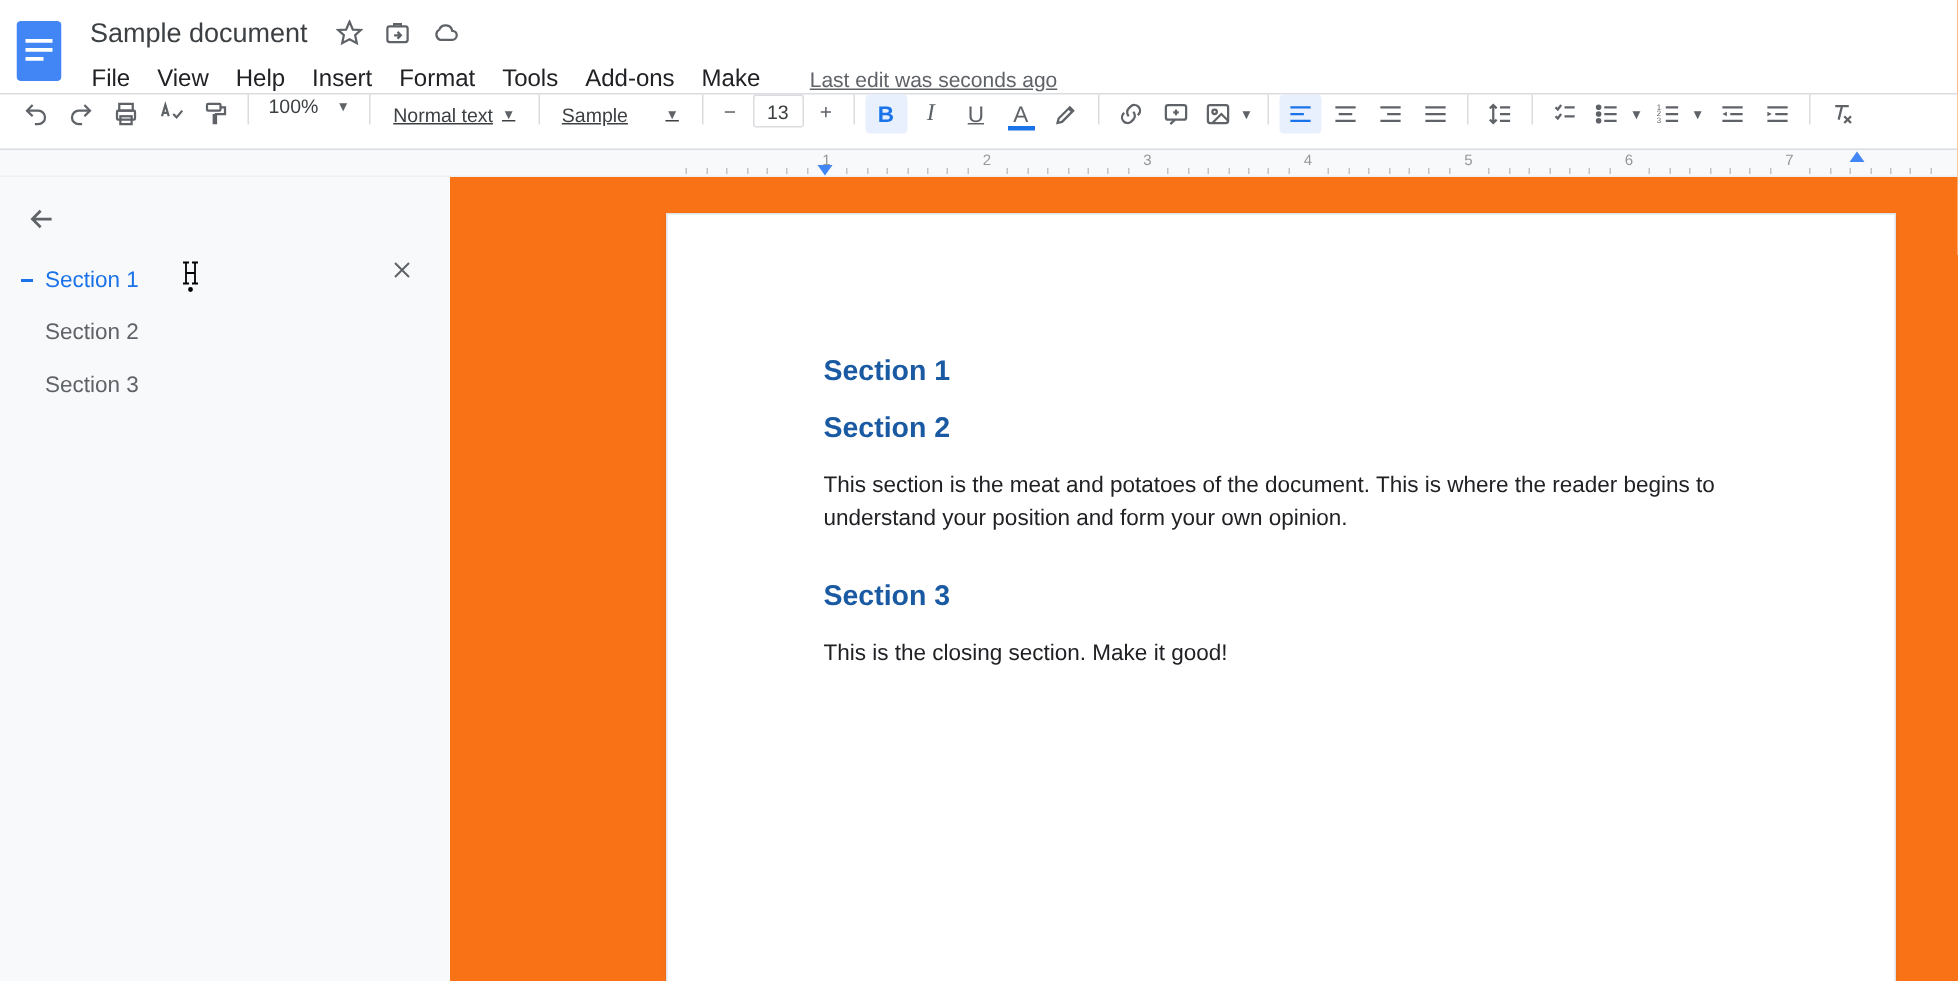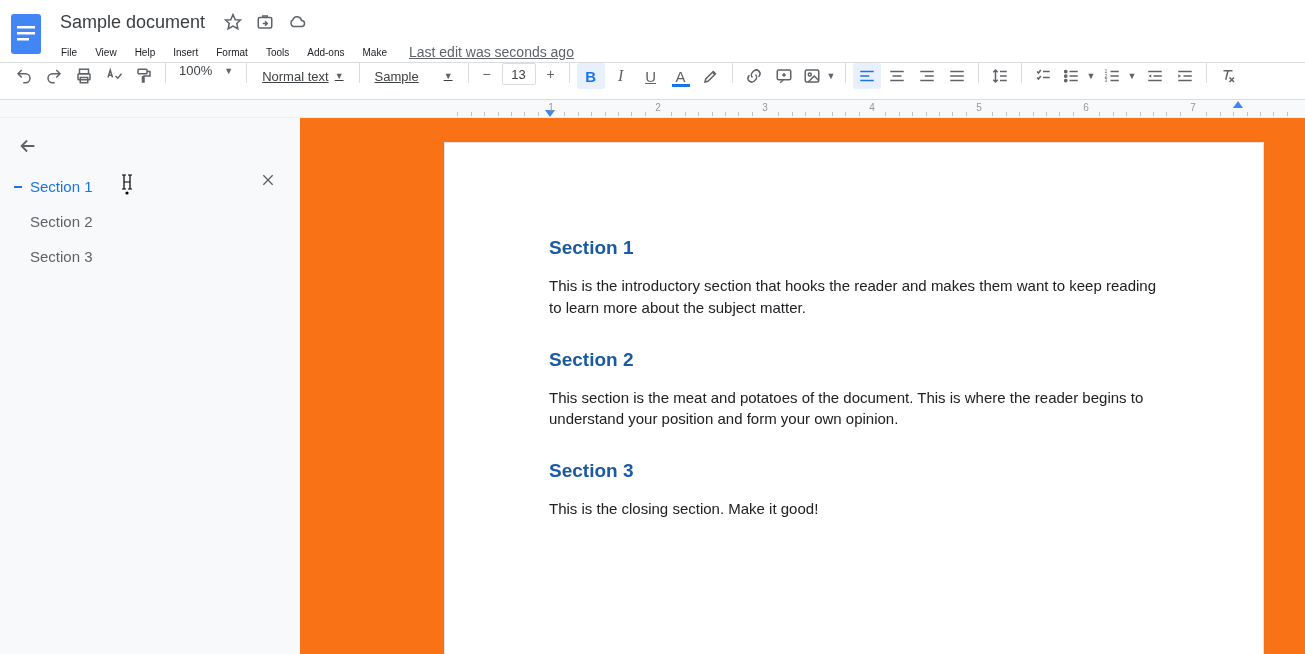--- a/index.html
+++ b/index.html
@@ -26,22 +26,22 @@
     margin-right: 10px;
     margin-top: 2px;
   }
   .titleblock { display: flex; flex-direction: column; }
   .title-row { display: flex; align-items: center; gap: 12px; height: 28px; }
   .doc-title {
     font-size: 18px; color: #3c4043; padding: 2px 6px; border-radius: 3px;
   }
   .title-icn { width: 20px; height: 20px; display:flex; align-items:center; justify-content:center; color:#5f6368; }
   .menubar { display: flex; gap: 4px; margin-top: 4px; align-items:center; }
-  .menu-item { padding: 4px 7px; font-size: 10px; color:#202124; border-radius:3px; cursor:pointer; }
-  .lastedit { margin-left: 11px; font-size:14px; color:#5f6368; text-decoration: underline; cursor:pointer; padding:4px 0;}
+  .menu-item { padding: 4px 7px; font-size: 16px; color:#202124; border-radius:3px; cursor:pointer; }
+  .lastedit { margin-left: 22px; font-size:14px; color:#5f6368; text-decoration: underline; cursor:pointer; padding:4px 0;}
   
   .toolbar {
     height: 38px;
     border-top: 1px solid #dadce0;
     border-bottom: 1px solid #dadce0;
     display: flex;
     align-items: flex-start;
     padding: 0 10px;
     gap: 2px;
     background:#fff;
@@ -436,20 +436,19 @@
       <svg width="18" height="22" viewBox="0 0 18 22" fill="none" stroke="#000" stroke-width="1.2">
         <path d="M6 2v14M12 2v14M4 2h4M10 2h4M4 16h4M10 16h4M6 9h6"></path>
         <circle cx="9" cy="20" r="1" fill="#000"></circle>
       </svg>
     </div>
   </div>
 
   <div class="canvas-scroll">
     <div class="page" id="page">
         <h2 class="sec-h">Section 1</h2>
-        <p class="sec-p">This is the introductory section that hooks the reader and makes them want to keep reading to learn more about the subject matter.</p>
         <h2 class="sec-h">Section 2</h2>
         <p class="sec-p">This section is the meat and potatoes of the document. This is where the reader begins to understand your position and form your own opinion.</p>
         <h2 class="sec-h">Section 3</h2>
         <p class="sec-p">This is the closing section. Make it good!</p>
       </div>
   </div>
 </div>
 
 </body></html>

